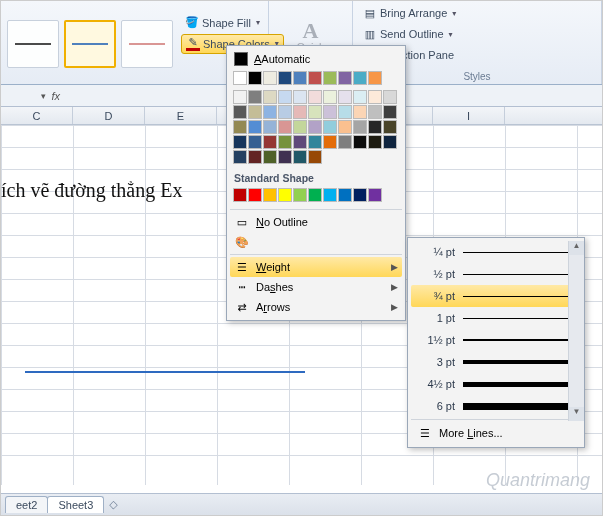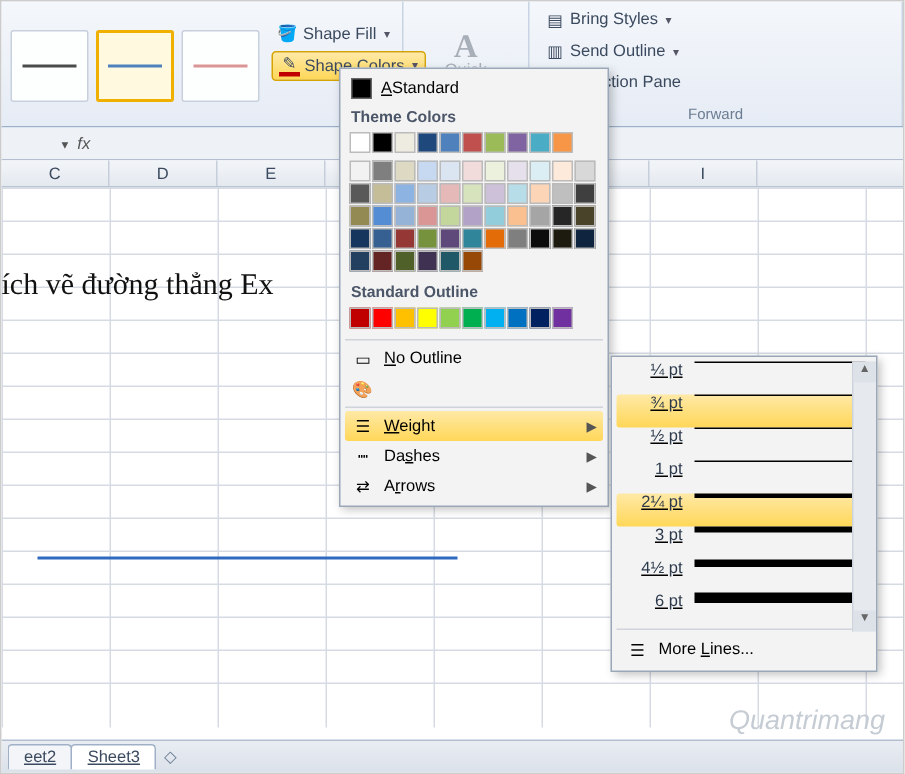--- a/index.html
+++ b/index.html
@@ -46,30 +46,30 @@
   .swatches { display: flex; flex-wrap: wrap; gap: 1px; padding: 2px 3px 5px; }
   .sw { width: 14px; height: 14px; border: 1px solid #bbb; }
   .menu-item { display: flex; align-items: center; gap: 6px; padding: 3px 4px; cursor: default; position: relative; }
   .menu-item:hover, .menu-item.hl { background: linear-gradient(#ffe9a6,#ffd758); border-radius: 2px; }
   .menu-sep { height: 1px; background: #cfd4db; margin: 2px 0; }
   .submenu-ar { margin-left: auto; font-size: 9px; color: #555; }
   .mi-ico { width: 16px; height: 14px; display: inline-flex; align-items: center; justify-content: center; }
 
   
   .submenu { position: absolute; top: 236px; left: 406px; width: 178px; background: #f3f3f3; border: 1px solid #9aa7b8; box-shadow: 2px 2px 6px rgba(0,0,0,.25); padding: 3px; z-index: 30; }
-  .wrow { display: flex; align-items: flex-start; gap: 8px; height: 22px; padding: 0 4px; text-decoration: underline; }
+  .wrow { display: flex; align-items: center; gap: 8px; height: 22px; padding: 0 4px; }
   .wrow.hl, .wrow.sel { background: linear-gradient(#ffe9a6,#ffd758); border-radius: 2px; }
   .wlabel { width: 40px; text-align: right; font-size: 11px; color: #2d3a4c; }
   .wline { flex: 1; border-top-style: solid; border-color: #000; }
   .sub-scroll { position: absolute; right: 0; top: 3px; bottom: 26px; width: 16px; background: #e6e9ee; border-left: 1px solid #cdd3db; }
   .sub-scroll .ar { height: 14px; text-align: center; font-size: 8px; color: #666; background: #dde2e9; }
 
   
   .tabs { position: absolute; bottom: 0; left: 0; right: 0; height: 22px; background: linear-gradient(#e9edf3,#dbe1ea); border-top: 1px solid #b3bfd1; display: flex; align-items: center; padding-left: 4px; gap: 0; font-size: 11px; }
-  .tab { padding: 2px 10px; border: 1px solid #9fb0c6; border-bottom: none; background: #f3f5f8; border-radius: 3px 3px 0 0; margin-right: -1px; color: #3b4a5e; text-decoration: underline; }
+  .tab { padding: 2px 10px; border: 1px solid #9fb0c6; border-bottom: none; background: #f3f5f8; border-radius: 3px 3px 0 0; margin-right: -1px; color: #3b4a5e; }
   .tab.on { background: #fff; }
   .tabs .spacer { flex: 1; }
 
   .watermark { position: absolute; right: 12px; bottom: 24px; color: #c6ccd4; font-size: 18px; font-style: italic; pointer-events: none; }
   u.k { text-decoration: underline; }
 </style>
 </head>
 <body>
 
 <div class="ribbon">
@@ -109,34 +109,34 @@
       </div>
       <span style="color:#a9afb8">Quick</span>
     </div>
     <div class="group-title">tyles</div>
   </div>
 
   <div class="group" style="flex:1">
     <div class="group-body" style="flex-direction:column;align-items:flex-start;gap:1px">
       <div class="btn-row">
         <span class="sq">▤</span>
-        <span>Bring Styles</span>
+        <span>Bring Arrange</span>
         <span class="drop-arrow">▾</span>
       </div>
       <div class="btn-row">
         <span class="sq">▥</span>
         <span>Send Outline</span>
         <span class="drop-arrow">▾</span>
       </div>
       <div class="btn-row">
         <span class="sq">⧉</span>
         <span>Selection Pane</span>
       </div>
     </div>
-    <div class="group-title">Forward</div>
+    <div class="group-title">Styles</div>
   </div>
 </div>
 
 <div class="fbar">
   <span style="font-size:9px">▾</span>
   <span class="fx">fx</span>
 </div>
 
 <div class="grid-area">
   <div class="colhdrs" id="colhdrs">
@@ -177,23 +177,22 @@
         <div class="colline" style="left: 576px;"></div>
       </div>
     <div class="cell-text">ích vẽ đường thẳng Ex</div>
     <div class="drawn-line"></div>
   </div>
 </div>
 
 <div class="menu">
   <div class="auto-row menu-item">
     <span class="auto-sw"></span>
-    <span><u class="k">A</u><span></span><span>Standard</span></span>
-  </div>
-  <div class="menu-head">Theme Colors</div>
+    <span><u class="k">A</u><span></span><span>Automatic</span></span>
+  </div>
   <div class="swatches" id="theme-sw">
       <div class="sw" style="background: rgb(255, 255, 255);"></div>
       <div class="sw" style="background: rgb(0, 0, 0);"></div>
       <div class="sw" style="background: rgb(238, 236, 225);"></div>
       <div class="sw" style="background: rgb(31, 73, 125);"></div>
       <div class="sw" style="background: rgb(79, 129, 189);"></div>
       <div class="sw" style="background: rgb(192, 80, 77);"></div>
       <div class="sw" style="background: rgb(155, 187, 89);"></div>
       <div class="sw" style="background: rgb(128, 100, 162);"></div>
       <div class="sw" style="background: rgb(75, 172, 198);"></div>
@@ -243,21 +242,21 @@
       <div class="sw" style="background: rgb(12, 12, 12);"></div>
       <div class="sw" style="background: rgb(29, 27, 16);"></div>
       <div class="sw" style="background: rgb(15, 36, 62);"></div>
       <div class="sw" style="background: rgb(36, 64, 97);"></div>
       <div class="sw" style="background: rgb(99, 36, 35);"></div>
       <div class="sw" style="background: rgb(79, 97, 40);"></div>
       <div class="sw" style="background: rgb(63, 49, 81);"></div>
       <div class="sw" style="background: rgb(32, 88, 103);"></div>
       <div class="sw" style="background: rgb(151, 72, 6);"></div>
     </div>
-  <div class="menu-head">Standard Outline</div>
+  <div class="menu-head">Standard Shape</div>
   <div class="swatches" id="std-sw">
       <div class="sw" style="background: rgb(192, 0, 0);"></div>
       <div class="sw" style="background: rgb(255, 0, 0);"></div>
       <div class="sw" style="background: rgb(255, 192, 0);"></div>
       <div class="sw" style="background: rgb(255, 255, 0);"></div>
       <div class="sw" style="background: rgb(146, 208, 80);"></div>
       <div class="sw" style="background: rgb(0, 176, 80);"></div>
       <div class="sw" style="background: rgb(0, 176, 240);"></div>
       <div class="sw" style="background: rgb(0, 112, 192);"></div>
       <div class="sw" style="background: rgb(0, 32, 96);"></div>
@@ -288,35 +287,35 @@
     <span class="submenu-ar">▶</span>
   </div>
 </div>
 
 <div class="submenu">
   <div id="weights">
       <div class="wrow">
         <div class="wlabel">¼ pt</div>
         <div class="wline" style="border-top-width: 0.5px;"></div>
       </div>
+      <div class="wrow">
+        <div class="wlabel">½ pt</div>
+        <div class="wline" style="border-top-width: 1px;"></div>
+      </div>
       <div class="wrow sel">
         <div class="wlabel">¾ pt</div>
         <div class="wline" style="border-top-width: 1px;"></div>
       </div>
       <div class="wrow">
-        <div class="wlabel">½ pt</div>
-        <div class="wline" style="border-top-width: 1px;"></div>
-      </div>
-      <div class="wrow">
         <div class="wlabel">1 pt</div>
         <div class="wline" style="border-top-width: 1.5px;"></div>
       </div>
-      <div class="wrow hl">
-        <div class="wlabel">2¼ pt</div>
-        <div class="wline" style="border-top-width: 3px;"></div>
+      <div class="wrow">
+        <div class="wlabel">1½ pt</div>
+        <div class="wline" style="border-top-width: 2px;"></div>
       </div>
       <div class="wrow">
         <div class="wlabel">3 pt</div>
         <div class="wline" style="border-top-width: 4px;"></div>
       </div>
       <div class="wrow">
         <div class="wlabel">4½ pt</div>
         <div class="wline" style="border-top-width: 5px;"></div>
       </div>
       <div class="wrow">

